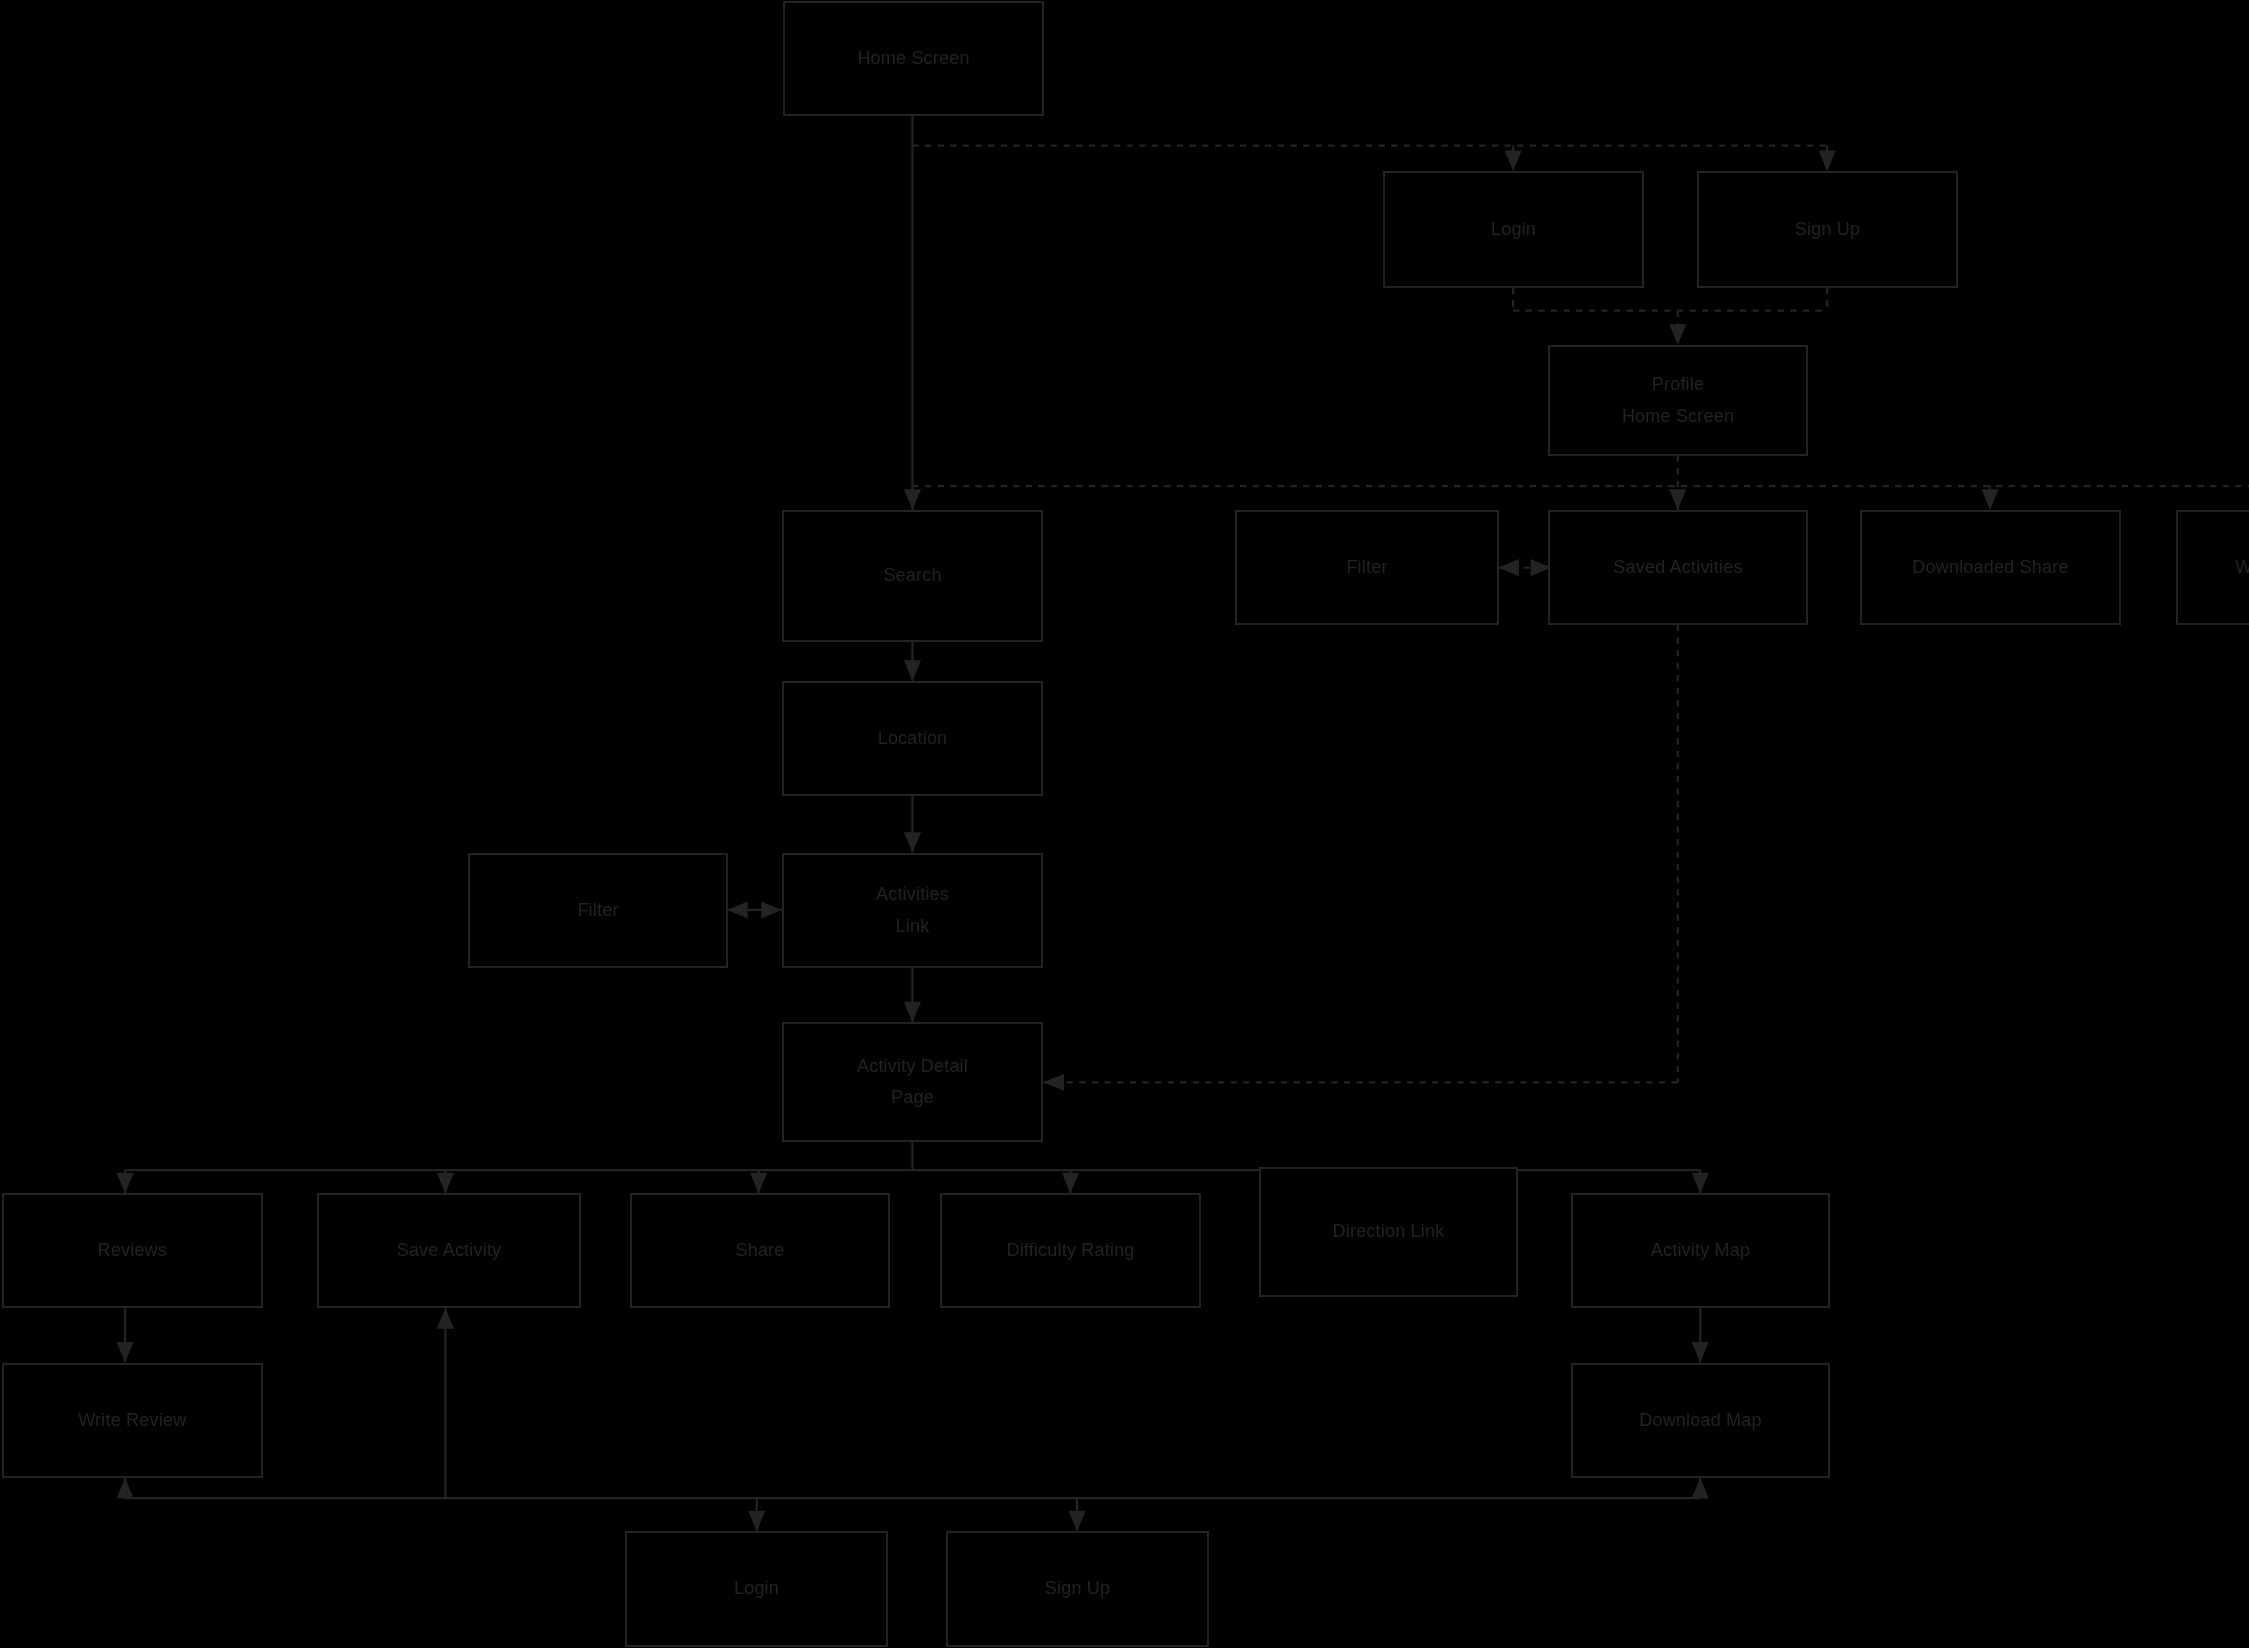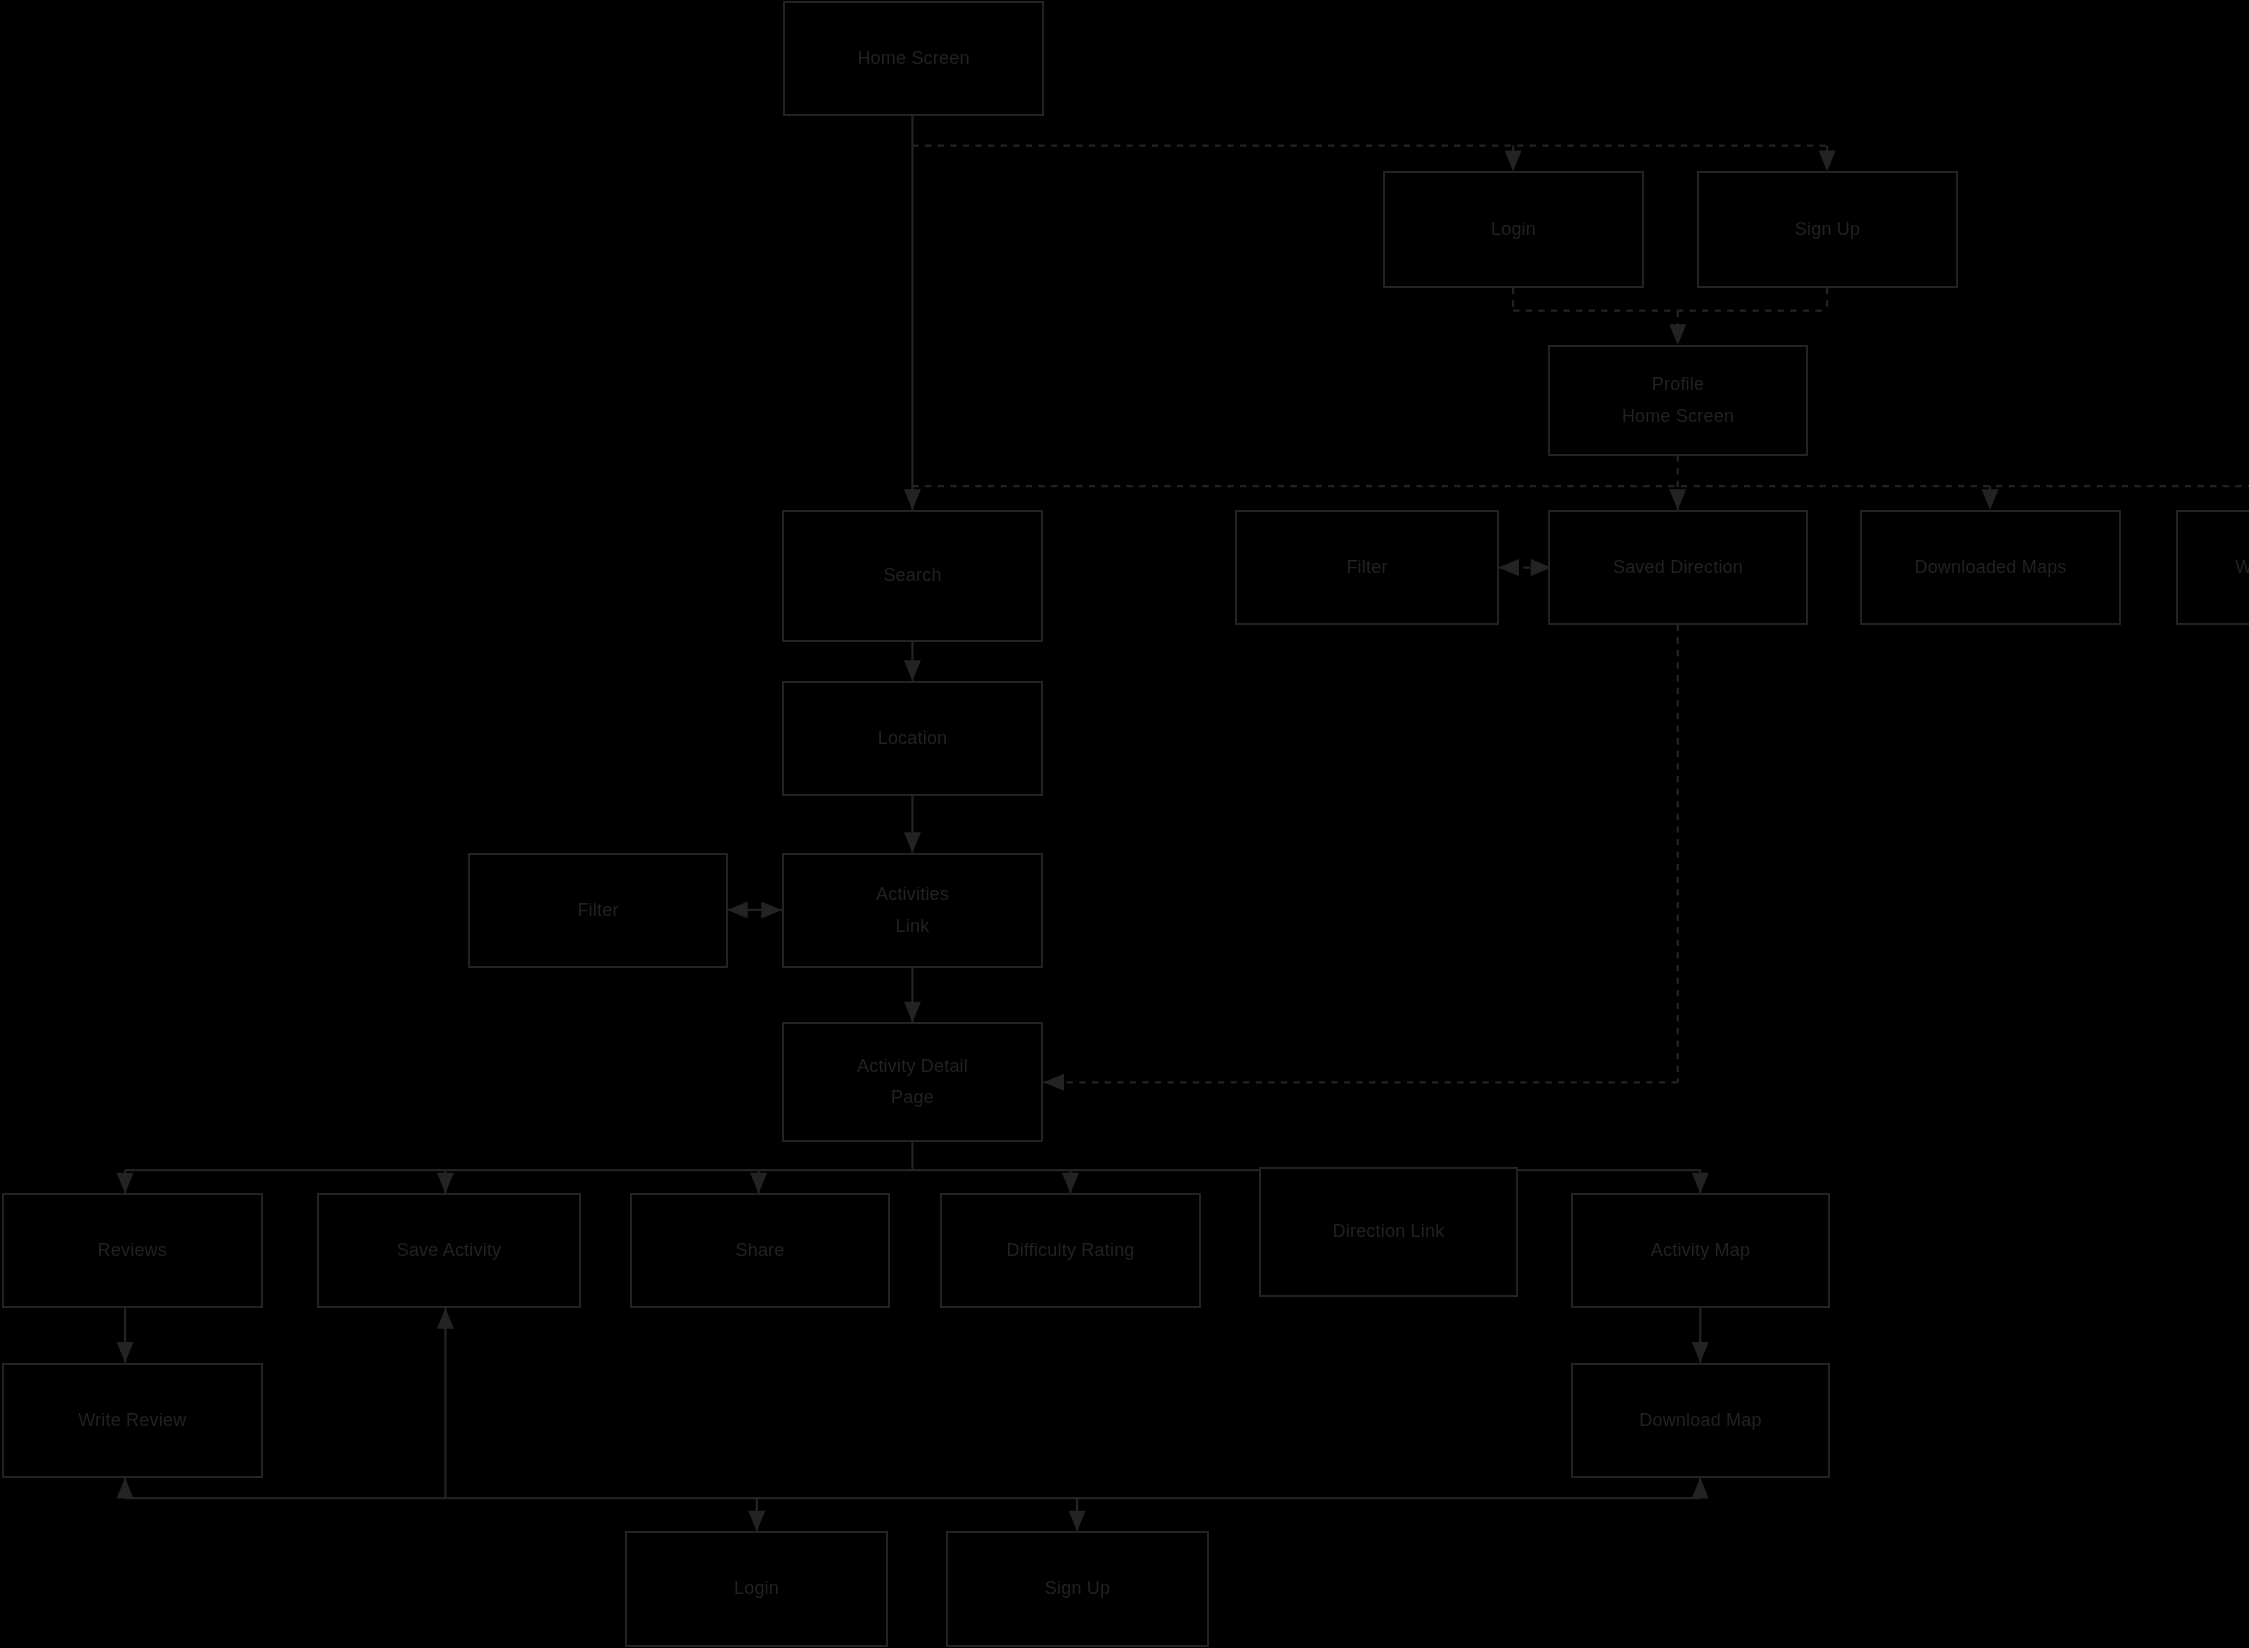--- a/index.html
+++ b/index.html
@@ -129,25 +129,25 @@
 
   <div class="node" style="left:782px;top:510px;width:261px;height:132px">
       <span class="lbl">Search</span>
     </div>
 
   <div class="node" style="left:1235px;top:510px;width:264px;height:115px">
       <span class="lbl">Filter</span>
     </div>
 
   <div class="node" style="left:1548px;top:510px;width:260px;height:115px">
-      <span class="lbl">Saved Direction</span>
+      <span class="lbl">Saved Activities</span>
     </div>
 
   <div class="node" style="left:1860px;top:510px;width:261px;height:115px">
-      <span class="lbl">Downloaded Maps</span>
+      <span class="lbl">Downloaded Share</span>
     </div>
 
   <div class="node" style="left:2176px;top:510px;width:251px;height:115px">
       <span class="lbl">Written Reviews</span>
     </div>
 
   <div class="node" style="left:782px;top:681px;width:261px;height:115px">
       <span class="lbl">Location</span>
     </div>
 

